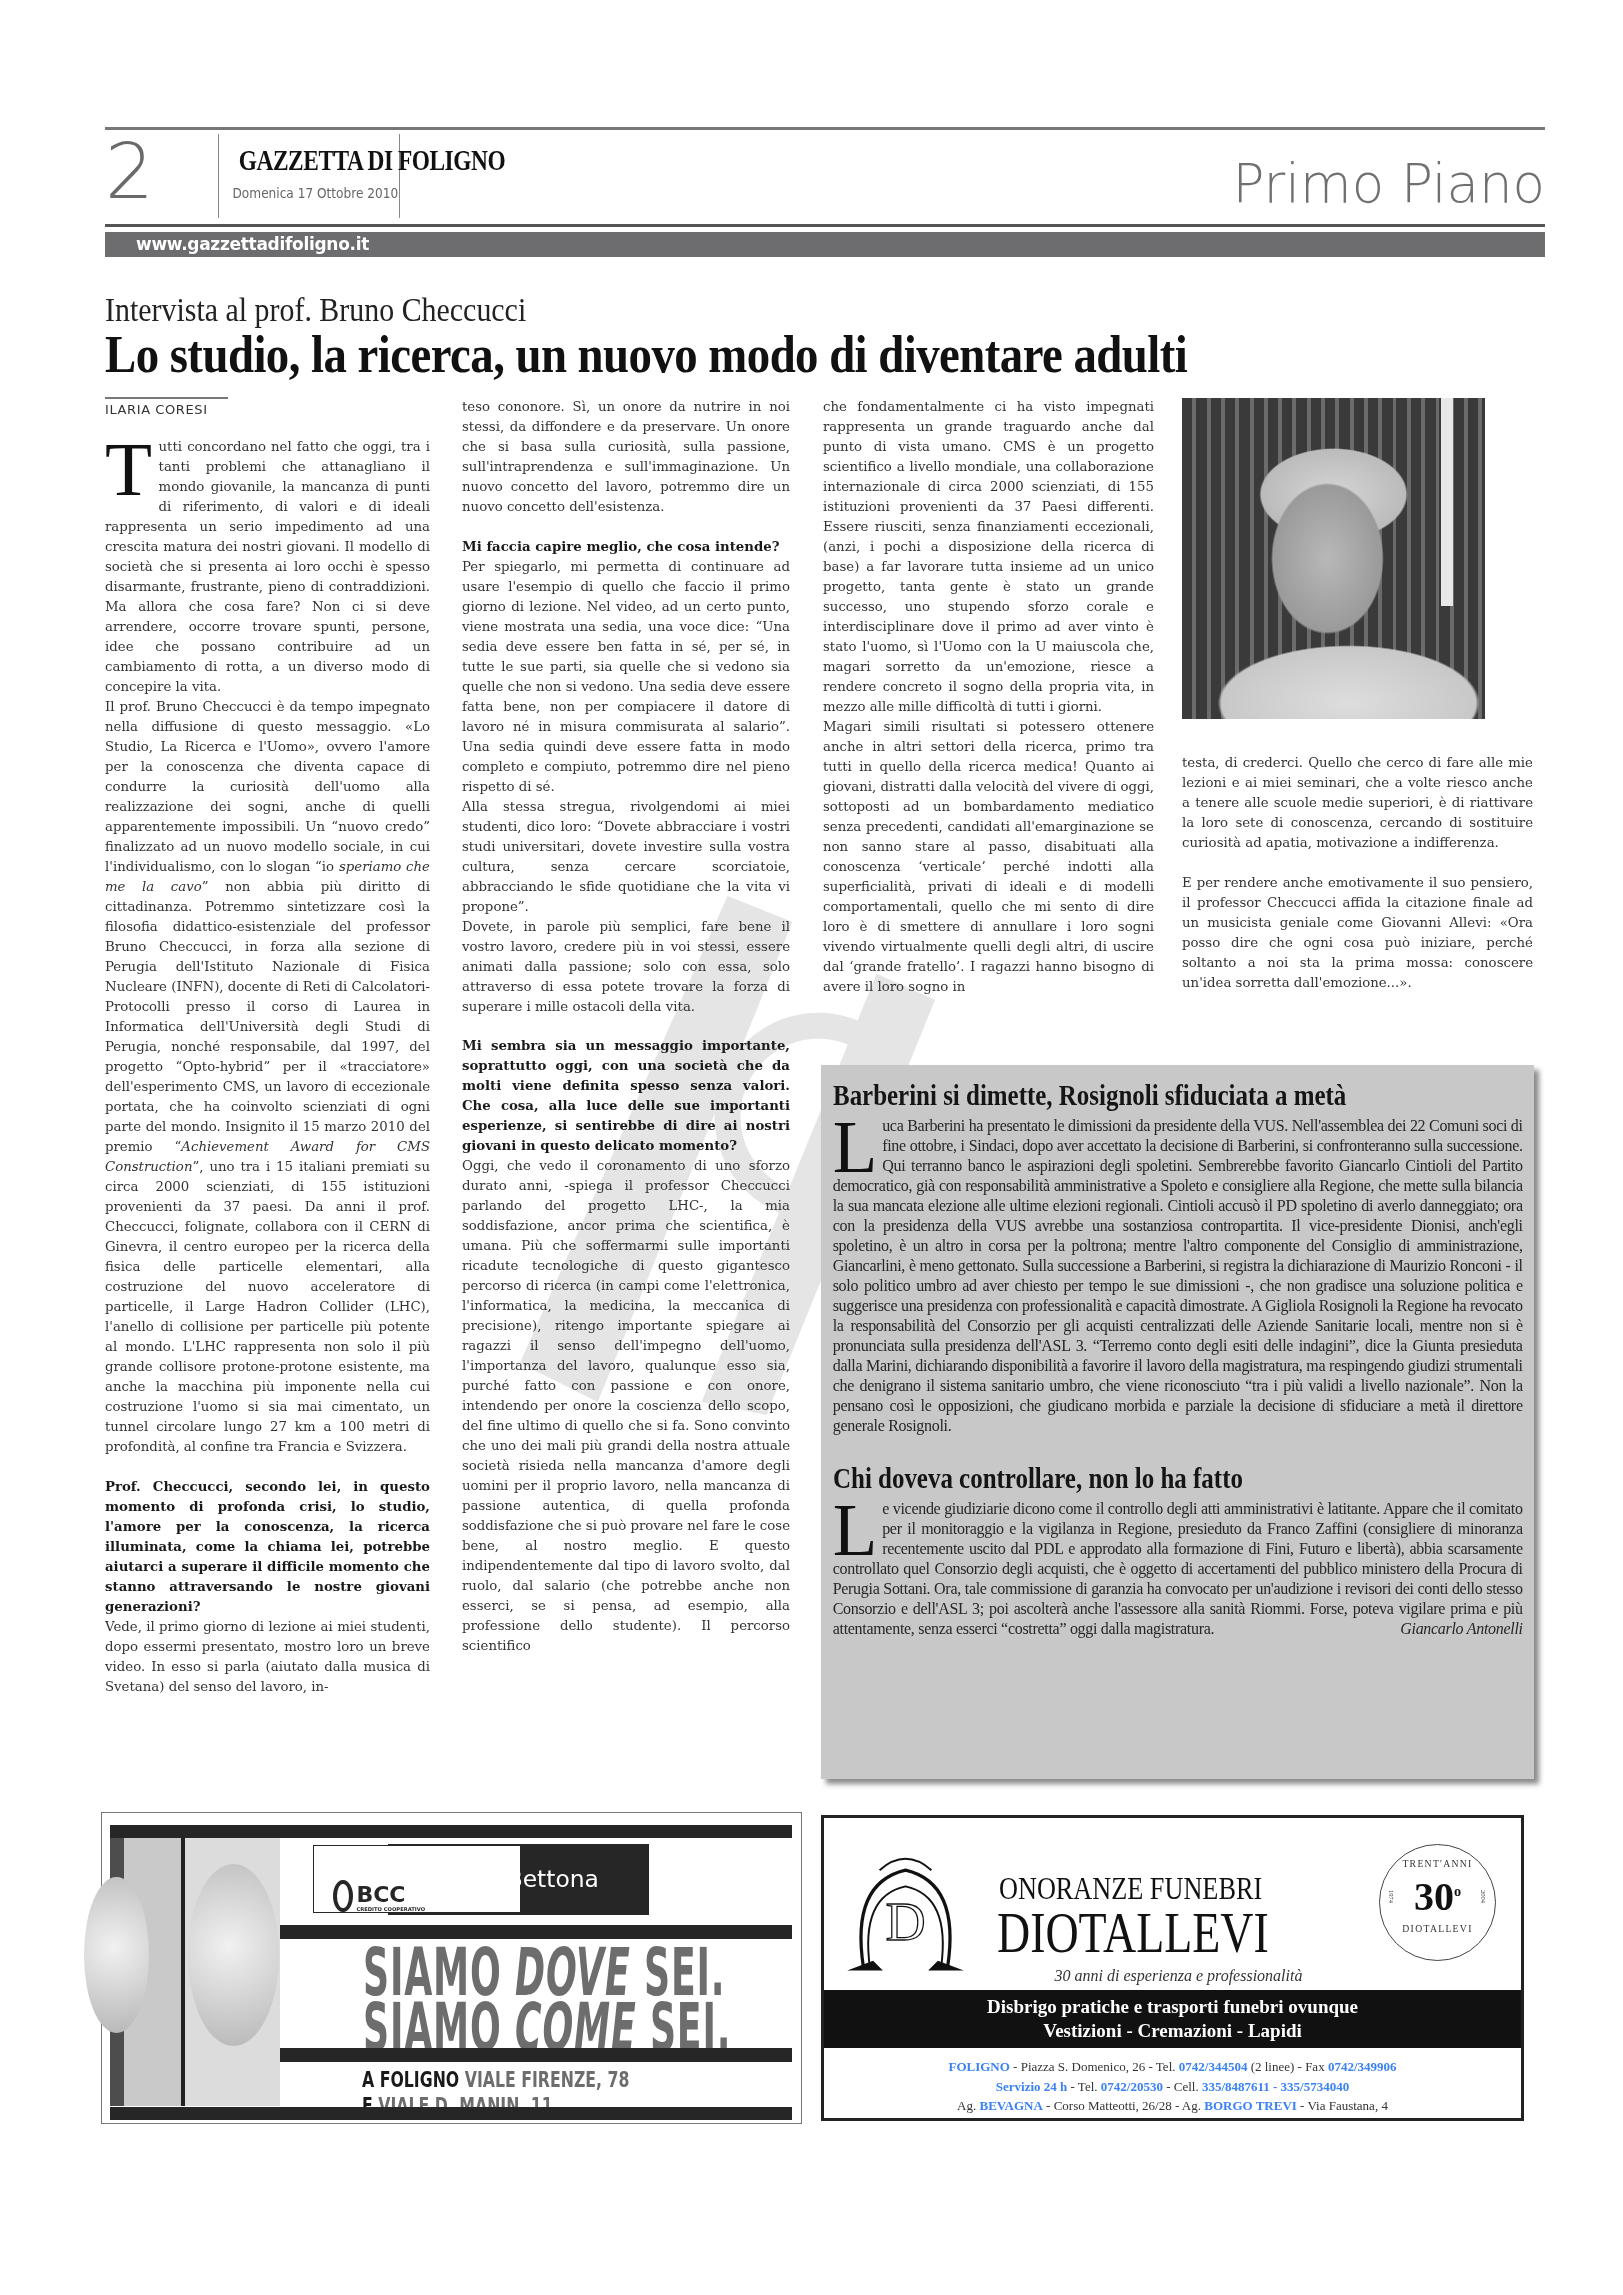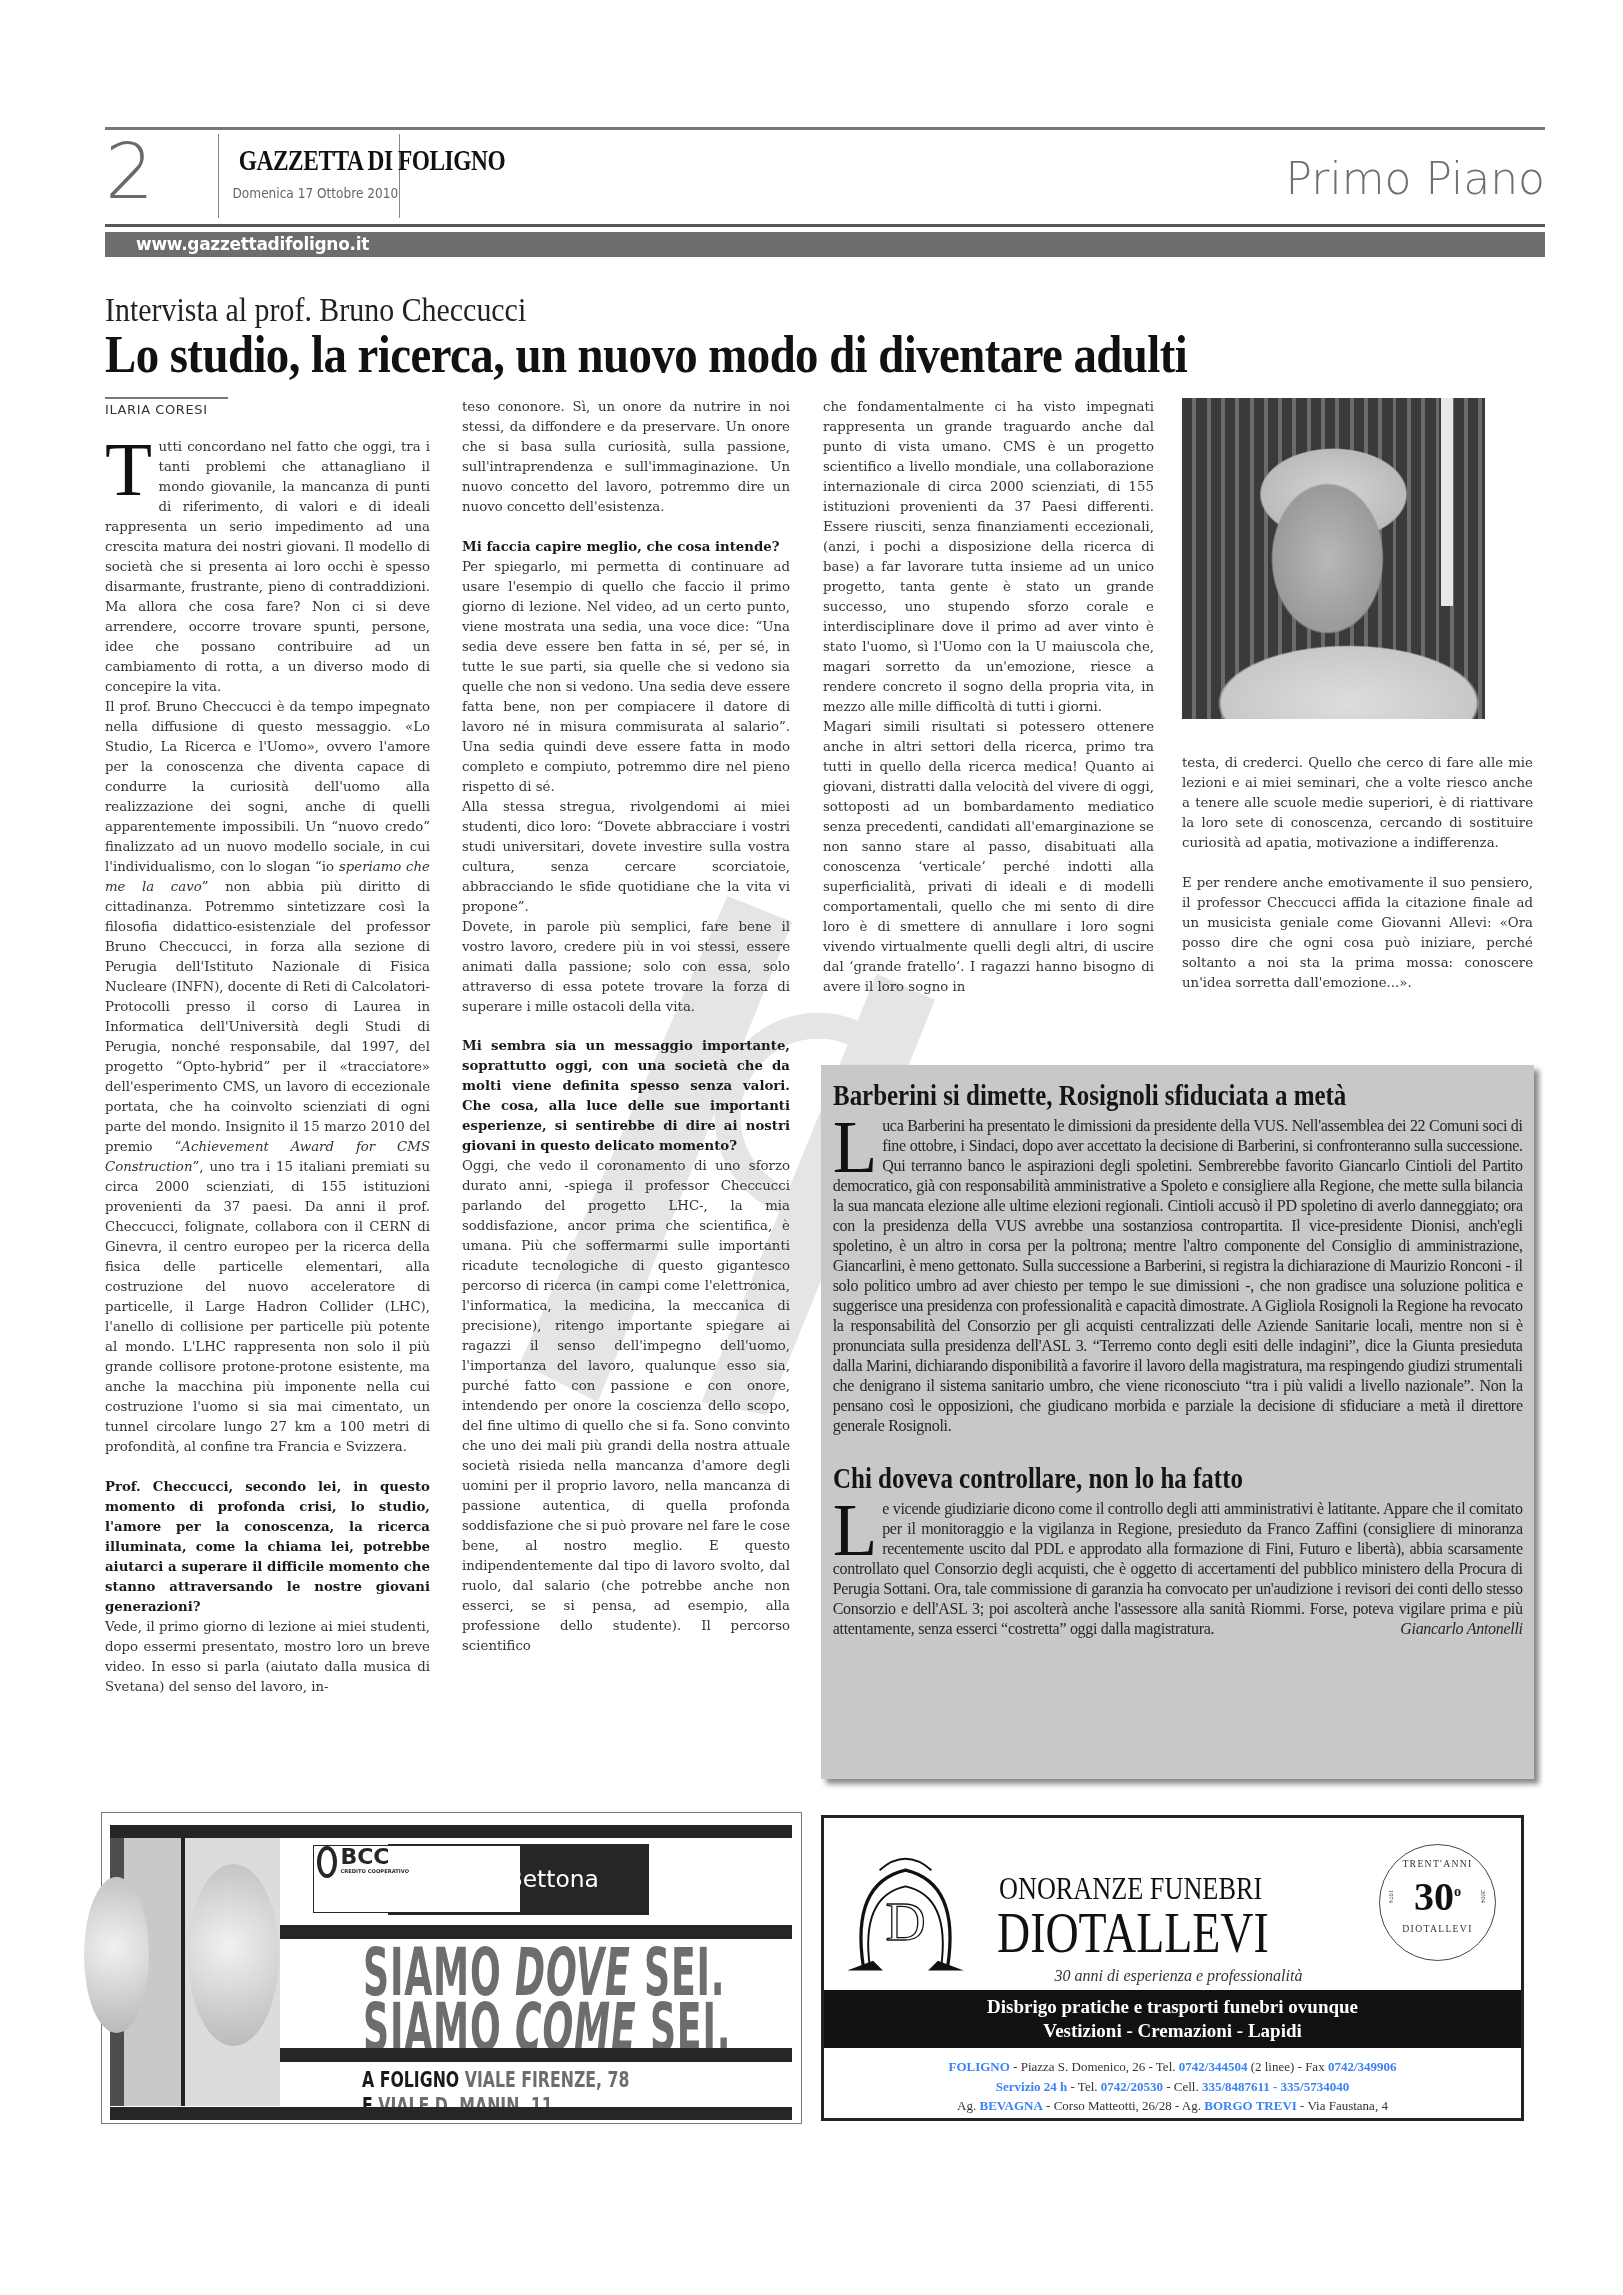--- a/index.html
+++ b/index.html
@@ -5,21 +5,21 @@
   * { box-sizing: border-box; margin: 0; padding: 0; }
   html, body { width: 1623px; height: 2295px; background: #ffffff; overflow: hidden; }
   body { position: relative; font-family: "DejaVu Serif", serif; color: #222; }
 
   
   .rule-top { position: absolute; left: 105px; top: 127px; width: 1440px; height: 3.2px; background: #777; }
   .page-number { position: absolute; left: 105px; top: 133px; font-family: "DejaVu Sans", sans-serif; font-size: 77px; font-weight: 300; color: #6a6a6a; line-height: 1; }
   .masthead-box { position: absolute; left: 218px; top: 134px; width: 182px; height: 84px; border-left: 1.3px solid #888; border-right: 1.3px solid #888; text-align: left; }
   .paper-name { font-family: "Liberation Serif", serif; font-weight: bold; font-size: 30px; letter-spacing: -0.6px; transform: scaleX(0.78); transform-origin: center; white-space: nowrap; margin-top: 9px; color: #111; }
   .paper-date { font-family: "DejaVu Sans", sans-serif; font-size: 14.3px; color: #666; margin-top: 7.8px; transform: scaleX(0.85); white-space: nowrap; }
-  .section-name { position: absolute; right: 78px; top: 153px; font-family: "DejaVu Sans", sans-serif; font-size: 44px; color: #707070; font-weight: 300; }
+  .section-name { position: absolute; right: 78px; top: 153px; font-family: "DejaVu Sans", sans-serif; font-size: 53px; color: #707070; font-weight: 300; }
   .rule-mid { position: absolute; left: 105px; top: 224px; width: 1440px; height: 3.2px; background: #555; }
   .url-bar { position: absolute; left: 105px; top: 232px; width: 1440px; height: 25px; background: #6d6d6f; }
   .url-text { position: absolute; left: 136px; top: 234px; font-family: "DejaVu Sans", sans-serif; font-weight: bold; font-size: 17px; color: #fff; letter-spacing: -0.3px; }
 
   
   .kicker { position: absolute; left: 105px; top: 291px; font-family: "Liberation Serif", serif; font-size: 34px; color: #222; transform: scaleX(0.88); transform-origin: left; white-space: nowrap; }
   .headline { position: absolute; left: 105px; top: 325px; font-family: "Liberation Serif", serif; font-weight: bold; font-size: 52px; color: #111; transform: scaleX(0.9); transform-origin: left; white-space: nowrap; letter-spacing: -0.6px; }
 
   
   .col { position: absolute; font-size: 13.3px; line-height: 20px; text-align: justify; hyphens: manual; color: #333; }
@@ -47,21 +47,21 @@
   .side-text { font-family: "Liberation Serif", serif; font-size: 16px; line-height: 20px; text-align: justify; color: #262626; letter-spacing: -0.3px; }
   .side-drop { float: left; font-family: "Liberation Serif", serif; font-size: 73px; line-height: 55px; margin: 3.9px 5.2px 0 0; color: #111; }
   .side-gap { height: 26px; }
   .side-author { float: right; font-style: italic; }
 
   
   .ad-bcc { position: absolute; left: 101px; top: 1812px; width: 701px; height: 312px; border: 1.3px solid #777; background: #fff; }
   .ad-bcc .stripe { position: absolute; background: #262626; }
   .ad-bcc .faces { position: absolute; left: 7.8px; top: 25px; width: 170px; height: 268px; background: linear-gradient(90deg, #4d4d4d 0 8%, #c9c9c9 8% 42%, #222 42% 44%, #dcdcdc 44% 100%); }
   .face-circle { position: absolute; border-radius: 50%; background: radial-gradient(circle at 45% 45%, #f1f1f1 0%, #b5b5b5 100%); }
-  .bcc-logo-box { position: absolute; left: 211px; top: 32px; width: 208px; height: 68px; background: #fff; border: 1.9px solid #262626; display: flex; align-items: flex-start; padding-left: 3px; }
+  .bcc-logo-box { position: absolute; left: 211px; top: 32px; width: 208px; height: 68px; background: #fff; border: 1.9px solid #262626; display: flex; align-items: flex-end; padding-left: 19px; }
   .bcc-mark { width: 19.5px; height: 32px; border: 4.5px solid #262626; border-radius: 50%; margin-right: 3.9px; }
   .bcc-letters { font-family: "DejaVu Sans", sans-serif; font-weight: bold; font-size: 22px; color: #262626; line-height: 1; }
   .bcc-sub { font-family: "DejaVu Sans", sans-serif; font-size: 5.2px; font-weight: bold; color: #262626; }
   .bcc-branch-box { position: absolute; left: 286px; top: 31px; width: 261px; height: 71px; background: #262626; }
   .bcc-branch { position: absolute; left: 304px; top: 52px; font-family: "DejaVu Sans", sans-serif; font-size: 23.4px; color: #fff; font-weight: 500; }
   .bcc-slogan { position: absolute; left: 261px; font-family: "DejaVu Sans Condensed", "DejaVu Sans", sans-serif; font-weight: bold; font-size: 65px; color: #6d6d6d; transform: scaleX(0.62); transform-origin: left; white-space: nowrap; line-height: 1; letter-spacing: 1.3px; }
   .bcc-slogan .it { font-style: italic; }
   .bcc-addr { position: absolute; left: 260px; font-family: "DejaVu Sans", sans-serif; font-weight: bold; font-size: 21px; transform: scaleX(0.75); transform-origin: left; white-space: nowrap; color: #6d6d6d; }
   .bcc-addr b { color: #1a1a1a; }
 

